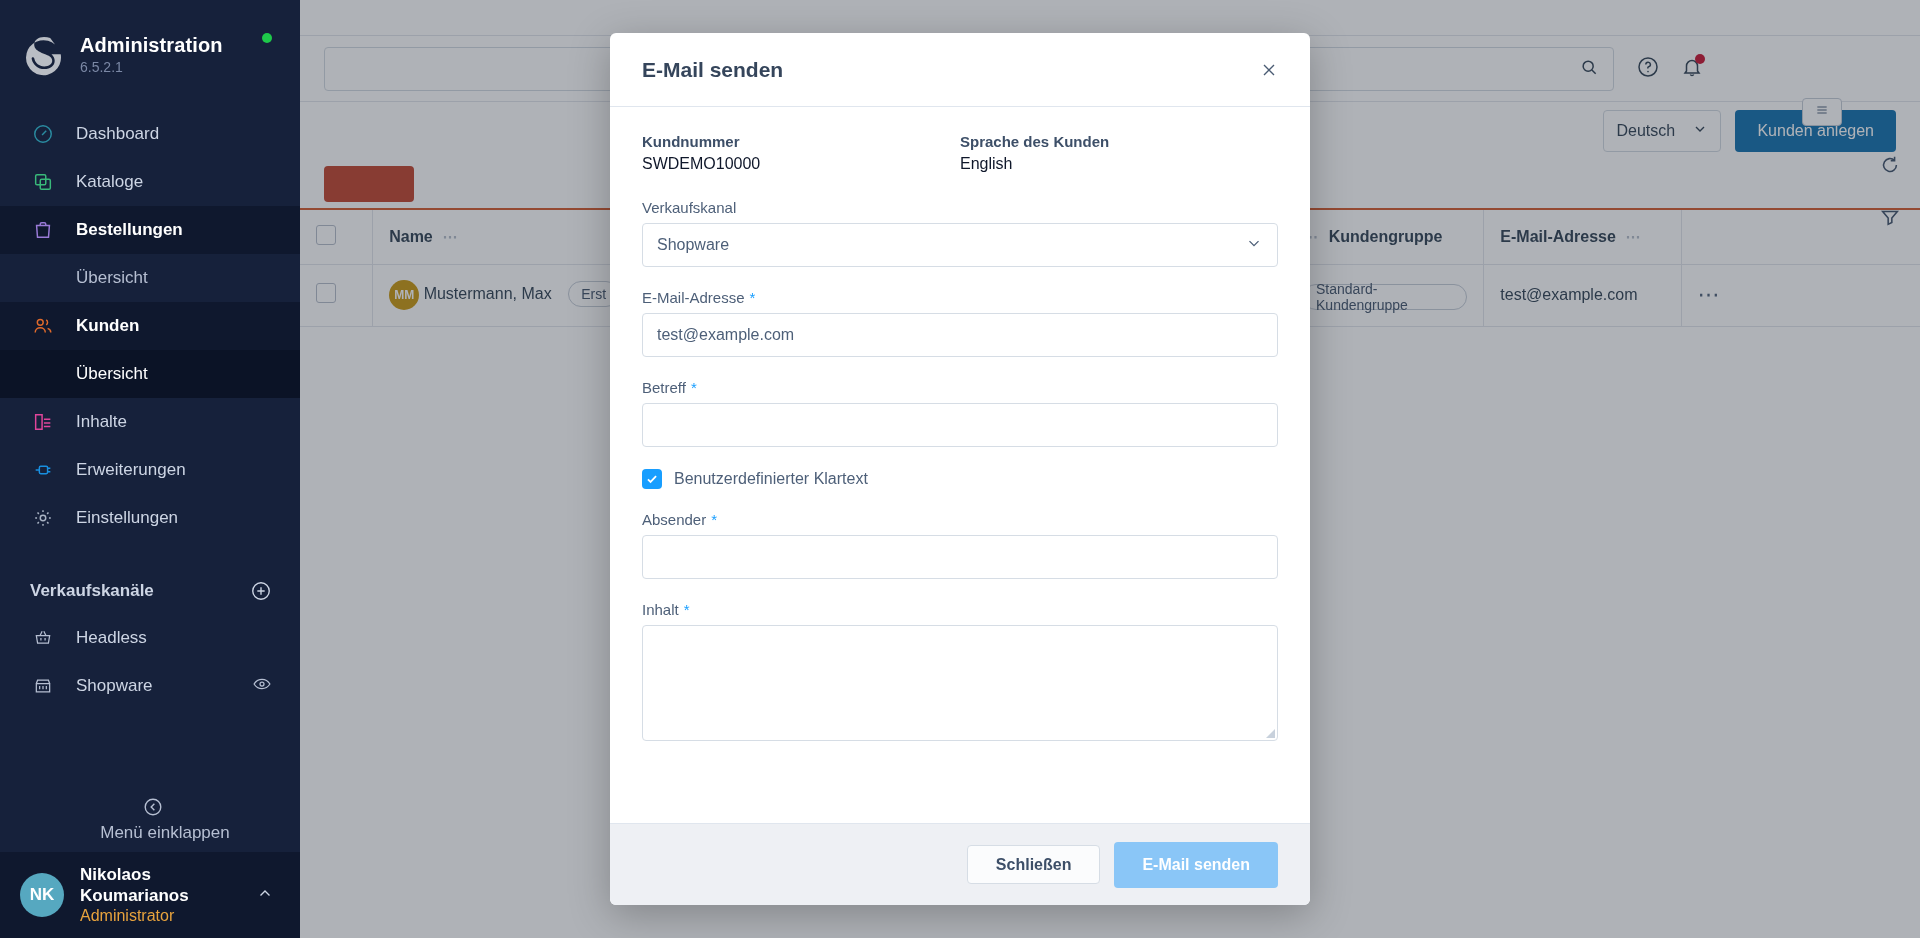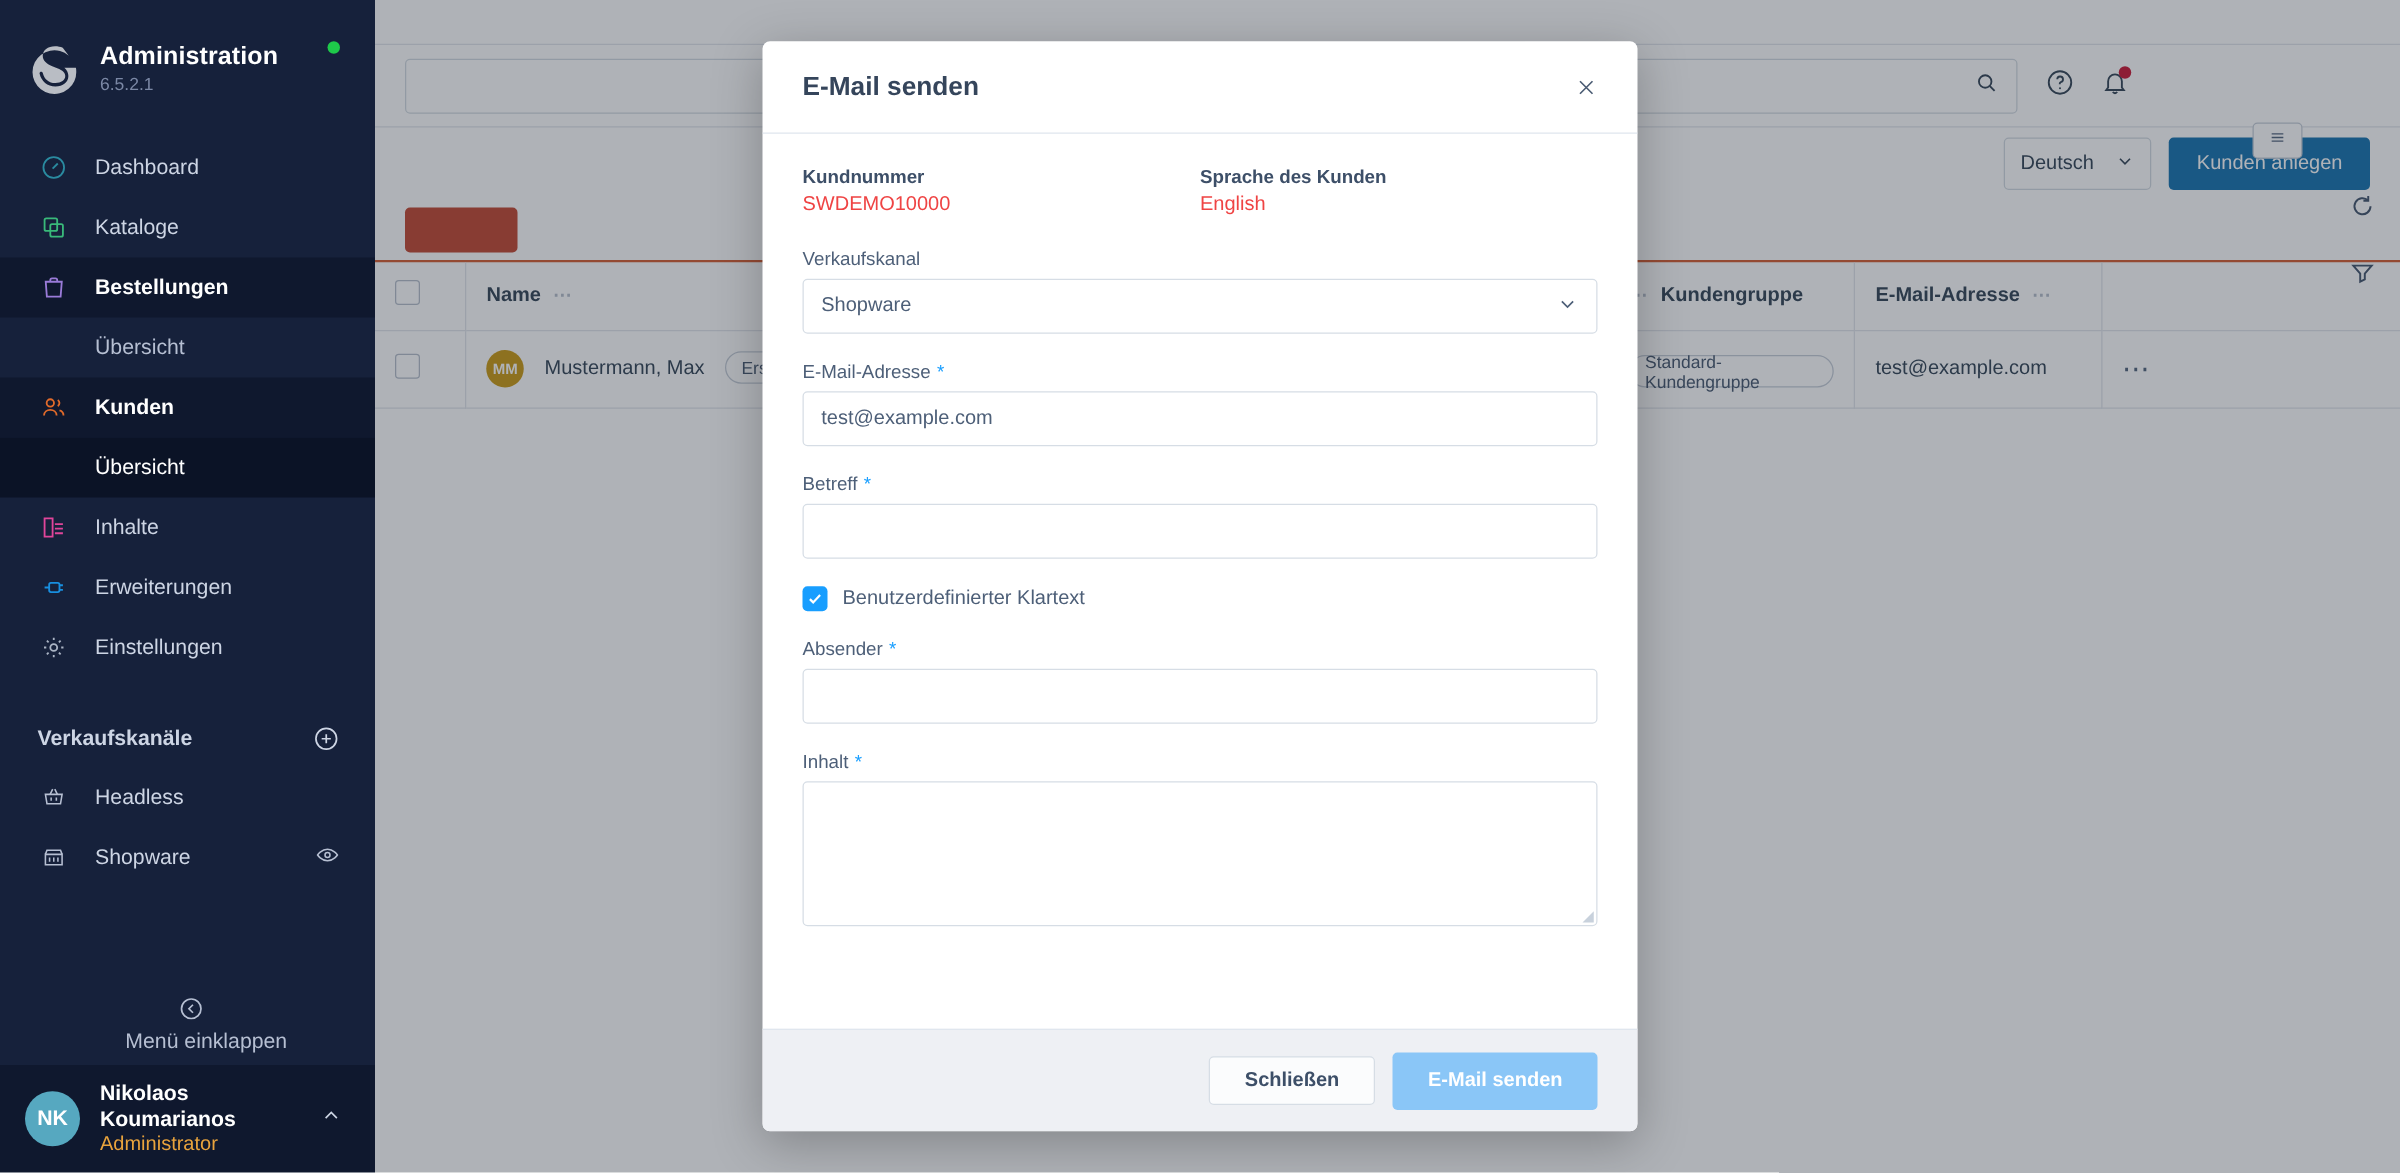--- a/index.html
+++ b/index.html
@@ -149,21 +149,21 @@
   }
   .dots { color: #b3bcc9; letter-spacing: 1px; font-size: 15px; }
   .cb {
     width: 20px; height: 20px; border: 1px solid #b3bcc9;
     border-radius: 3px; background: #fff; display: inline-block;
   }
   .av-mm {
     width: 30px; height: 30px; border-radius: 50%;
     background: #c8960c; color: #fff; font-size: 12px; font-weight: bold;
     display: inline-flex; align-items: center; justify-content: center;
-    margin-right: 12px; vertical-align: middle;
+    margin-right: 0; vertical-align: middle;
   }
   .pill {
     display: inline-flex; align-items: center; height: 26px;
     border: 1px solid #c3cbd6; border-radius: 13px;
     padding: 0 12px; font-size: 14px; color: #41536b;
   }
   .rail {
     position: absolute; right: 0; top: 102px;
     width: 60px; display: flex; flex-direction: column;
     align-items: center; gap: 26px; padding-top: 52px;
@@ -200,21 +200,21 @@
     display: flex; align-items: center; justify-content: center;
     font-size: 22px; line-height: 1;
   }
   .modal-body {
     flex: 1 1 auto; overflow: hidden;
     padding: 26px 32px 10px 32px;
   }
   .kv-row { display: flex; gap: 0; margin-bottom: 26px; }
   .kv { width: 50%; }
   .kv-label { font-size: 15px; font-weight: bold; color: #3d4f68; margin-bottom: 5px; }
-  .kv-val { font-size: 16px; color: #ef4444; }
+  .kv-val { font-size: 16px; color: #0f172a; }
 
   .field { margin-bottom: 22px; }
   .field-label {
     font-size: 15px; color: #4d5f78; margin-bottom: 7px;
     display: flex; align-items: center; gap: 5px;
   }
   .req { color: #189eff; font-size: 15px; }
   .input {
     width: 100%; height: 44px;
     border: 1px solid #d6dde5; border-radius: 4px;

